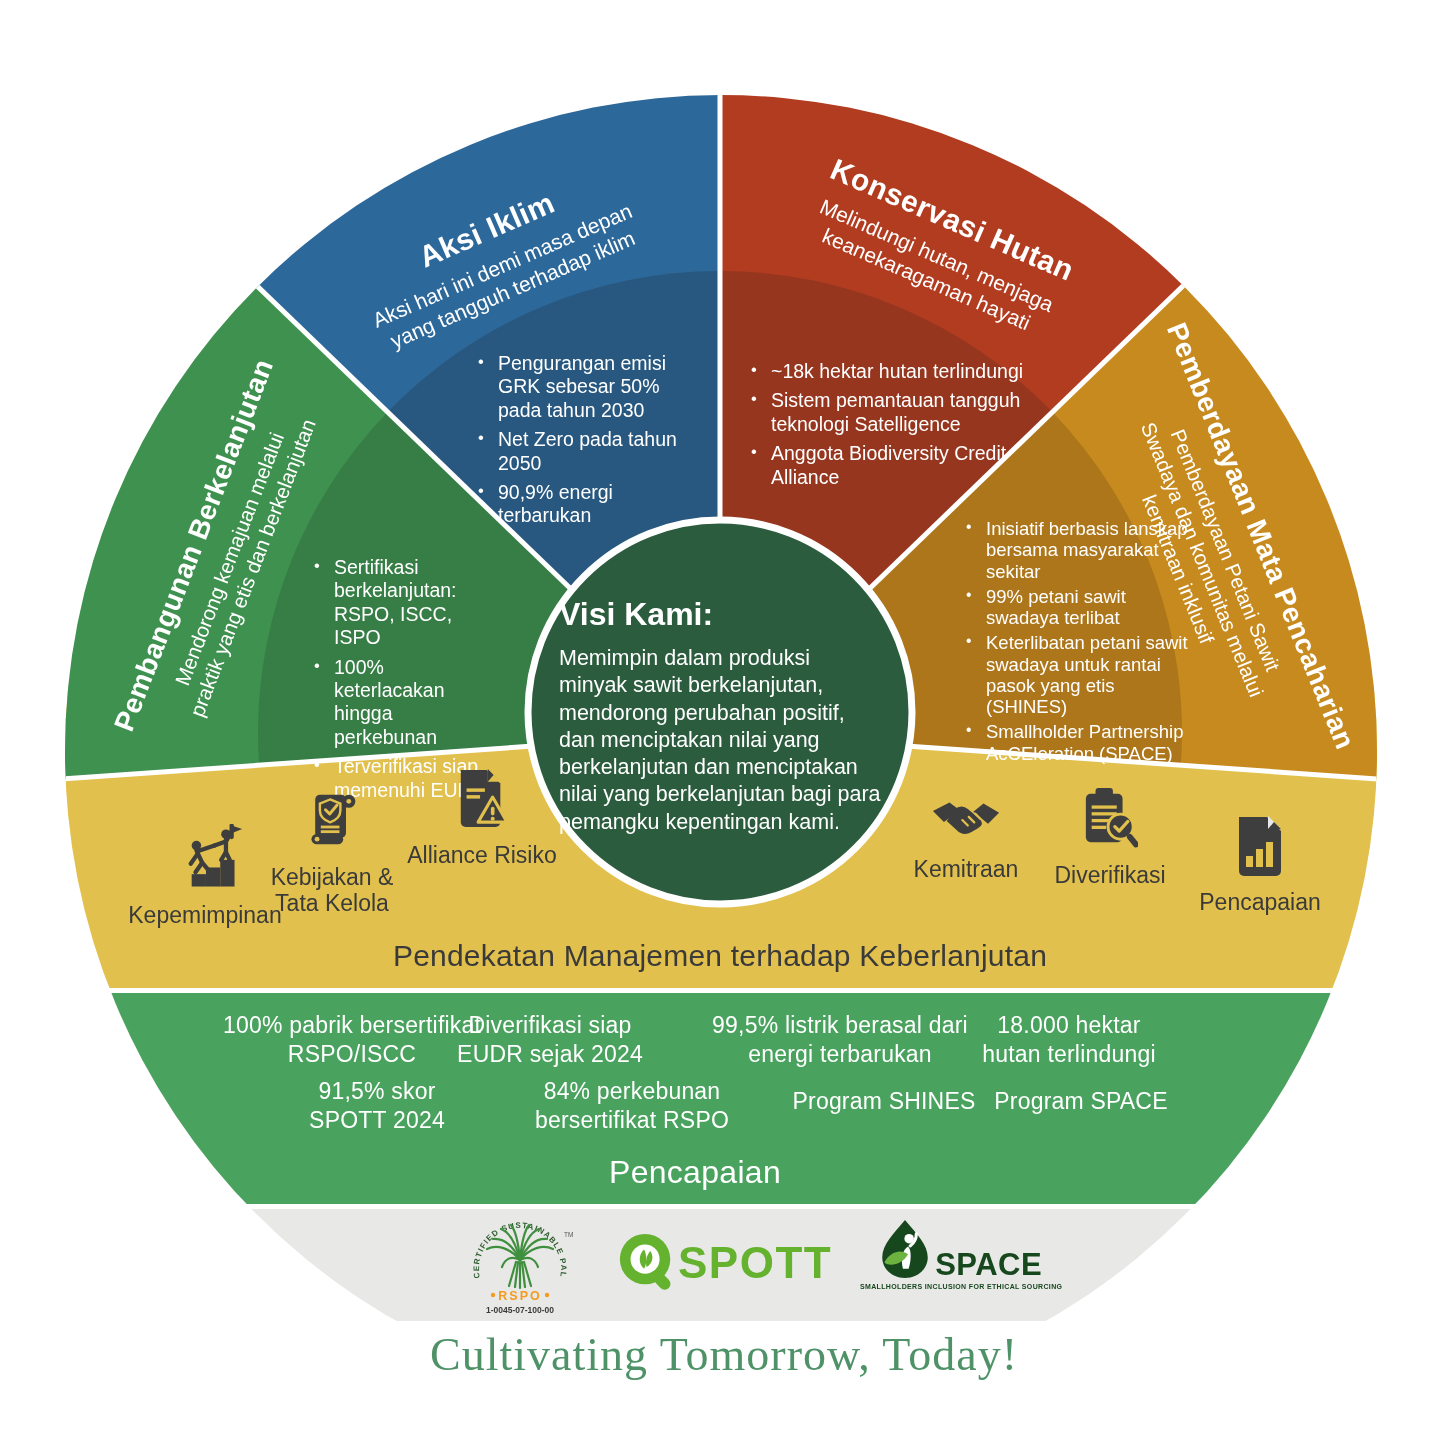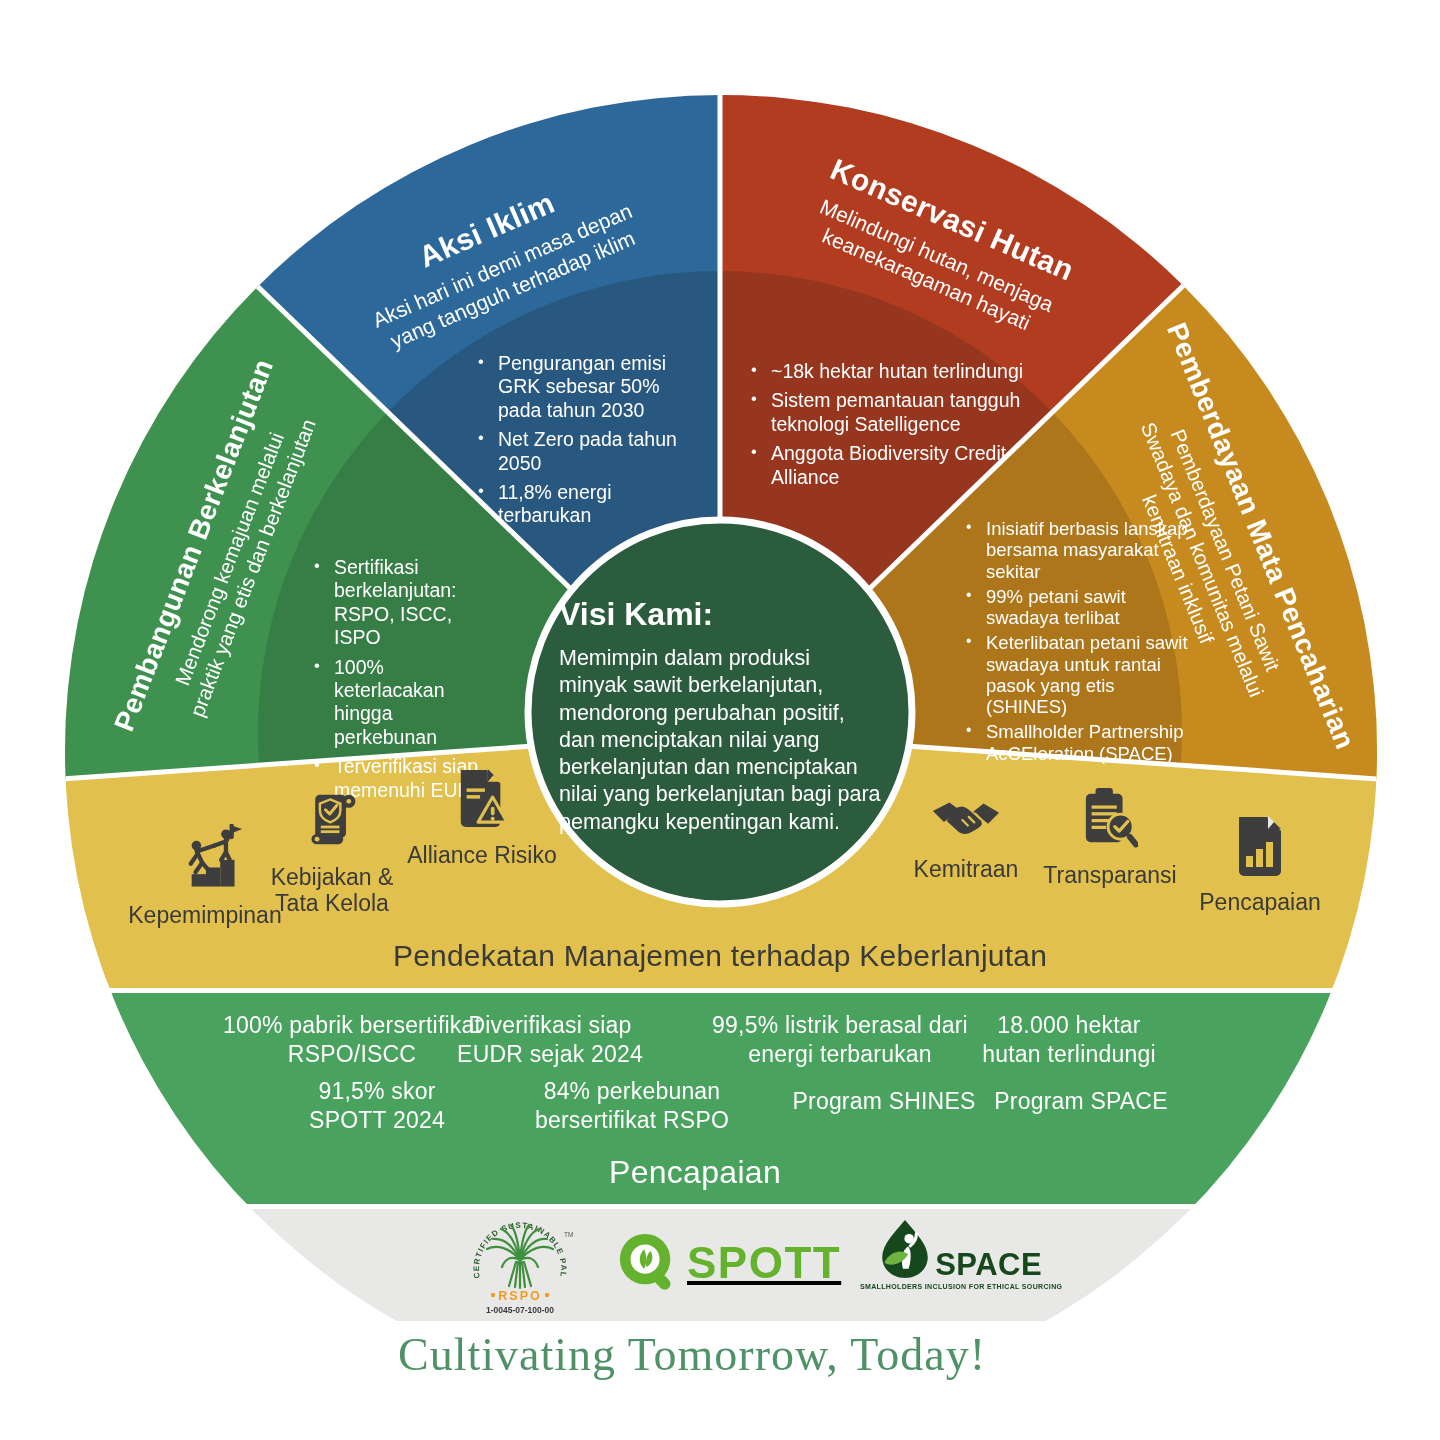--- a/index.html
+++ b/index.html
@@ -31,28 +31,28 @@
   .mitem{position:absolute;transform:translateX(-50%);display:flex;flex-direction:column;align-items:center;}
   .mlabel{font-size:23px;line-height:1.13;text-align:center;margin-top:12px;color:#3a3a3a;}
   .band-heading{position:absolute;transform:translate(-50%,-50%);font-size:30px;color:#3a3a3a;white-space:nowrap;letter-spacing:.2px;}
 
   
   .ach{position:absolute;transform:translate(-50%,-50%);color:#fff;font-size:23px;line-height:1.28;text-align:center;letter-spacing:.2px;}
   .ach-heading{position:absolute;transform:translate(-50%,-50%);color:#fff;font-size:32px;white-space:nowrap;letter-spacing:.3px;}
 
   
   .logo{position:absolute;}
-  .spott{display:flex;align-items:center;gap:9px;text-decoration:underline;}
+  .spott{display:flex;align-items:center;}
   .spott-text{font-size:44px;font-weight:bold;color:#65b22e;letter-spacing:1.5px;line-height:1;}
   .shines{display:flex;flex-direction:column;align-items:center;}
   .shines-row{display:flex;align-items:flex-end;gap:5px;}
   .shines-name{font-size:31px;font-weight:bold;color:#17471d;letter-spacing:.5px;line-height:.95;}
   .shines-tag{font-size:7px;font-weight:bold;color:#17471d;letter-spacing:.35px;white-space:nowrap;margin-top:4px;}
 
-  .tagline{position:absolute;left:692px;top:1328px;transform:translateX(-50%);font-family:"Liberation Serif",serif;font-size:46px;color:#4f9268;white-space:nowrap;letter-spacing:1px;}
+  .tagline{position:absolute;left:724px;top:1328px;transform:translateX(-50%);font-family:"Liberation Serif",serif;font-size:46px;color:#4f9268;white-space:nowrap;letter-spacing:1px;}
 </style>
 </head>
 <body>
 
 <div class="stage">
 
   <svg class="base" width="1440" height="1440" viewBox="0 0 1440 1440">
     <defs>
       <clipPath id="circleClip">
           <circle cx="721" cy="751" r="656"></circle>
@@ -107,21 +107,21 @@
   <div class="rot" style="left:1221px;top:552px;--r:68deg">
     <div class="t t28">Pemberdayaan Mata Pencaharian</div>
     <div class="s s205">Pemberdayaan Petani Sawit</div>
     <div class="s s205">Swadaya dan komunitas melalui</div>
     <div class="s s205">kemitraan inklusif</div>
   </div>
 
   <ul class="bl" style="left:465px;top:344px;width:205px">
     <li>Pengurangan emisi GRK sebesar 50% pada tahun 2030</li>
     <li>Net Zero pada tahun 2050</li>
-    <li>11,8% energi terbarukan</li>
+    <li>90,9% energi terbarukan</li>
   </ul>
 
   <ul class="bl" style="left:738px;top:352px;width:285px">
     <li>~18k hektar hutan terlindungi</li>
     <li>Sistem pemantauan tangguh teknologi Satelligence</li>
     <li>Anggota Biodiversity Credit Alliance</li>
   </ul>
 
   <ul class="bl" style="left:301px;top:548px;width:190px">
     <li>Sertifikasi berkelanjutan: RSPO, ISCC, ISPO</li>
@@ -216,21 +216,21 @@
       <rect x="4" y="8" width="38" height="50" rx="5" fill="#3e3e3e"></rect>
       <rect x="14" y="2" width="18" height="10" rx="3" fill="#3e3e3e"></rect>
       <rect x="10" y="20" width="26" height="3.4" fill="#e2c04d"></rect>
       <rect x="10" y="27" width="26" height="3.4" fill="#e2c04d"></rect>
       <rect x="10" y="34" width="20" height="3.4" fill="#e2c04d"></rect>
       <rect x="10" y="41" width="15" height="3.4" fill="#e2c04d"></rect>
       <circle cx="40" cy="42" r="13" fill="#3e3e3e" stroke="#e2c04d" stroke-width="3"></circle>
       <path d="M34,42 l4.5,4.5 9,-10" stroke="#e2c04d" stroke-width="3.4" fill="none" stroke-linecap="round" stroke-linejoin="round"></path>
       <path d="M49.5,52.5 l6.5,8" stroke="#3e3e3e" stroke-width="6" stroke-linecap="round"></path>
     </svg>
-    <div class="mlabel">Transparansi</div>
+    <div class="mlabel">Diverifikasi</div>
   </div>
 
   <div class="mitem" style="left:1260px;top:815px;width:160px">
     <svg width="50" height="62" viewBox="0 0 50 62">
       <path d="M4,2 h28 l14,14 v40 a5,5 0 0 1 -5,5 H9 a5,5 0 0 1 -5,-5 z" fill="#3e3e3e"></path>
       <path d="M33,1 l13,13 h-13 z" fill="#e8e8e7"></path>
       <path d="M33,14 l6,-7 7,7 z" fill="#3e3e3e"></path>
       <rect x="11" y="41" width="7" height="11" fill="#e2c04d"></rect>
       <rect x="21" y="34" width="7" height="18" fill="#e2c04d"></rect>
       <rect x="31" y="27" width="7" height="25" fill="#e2c04d"></rect>

